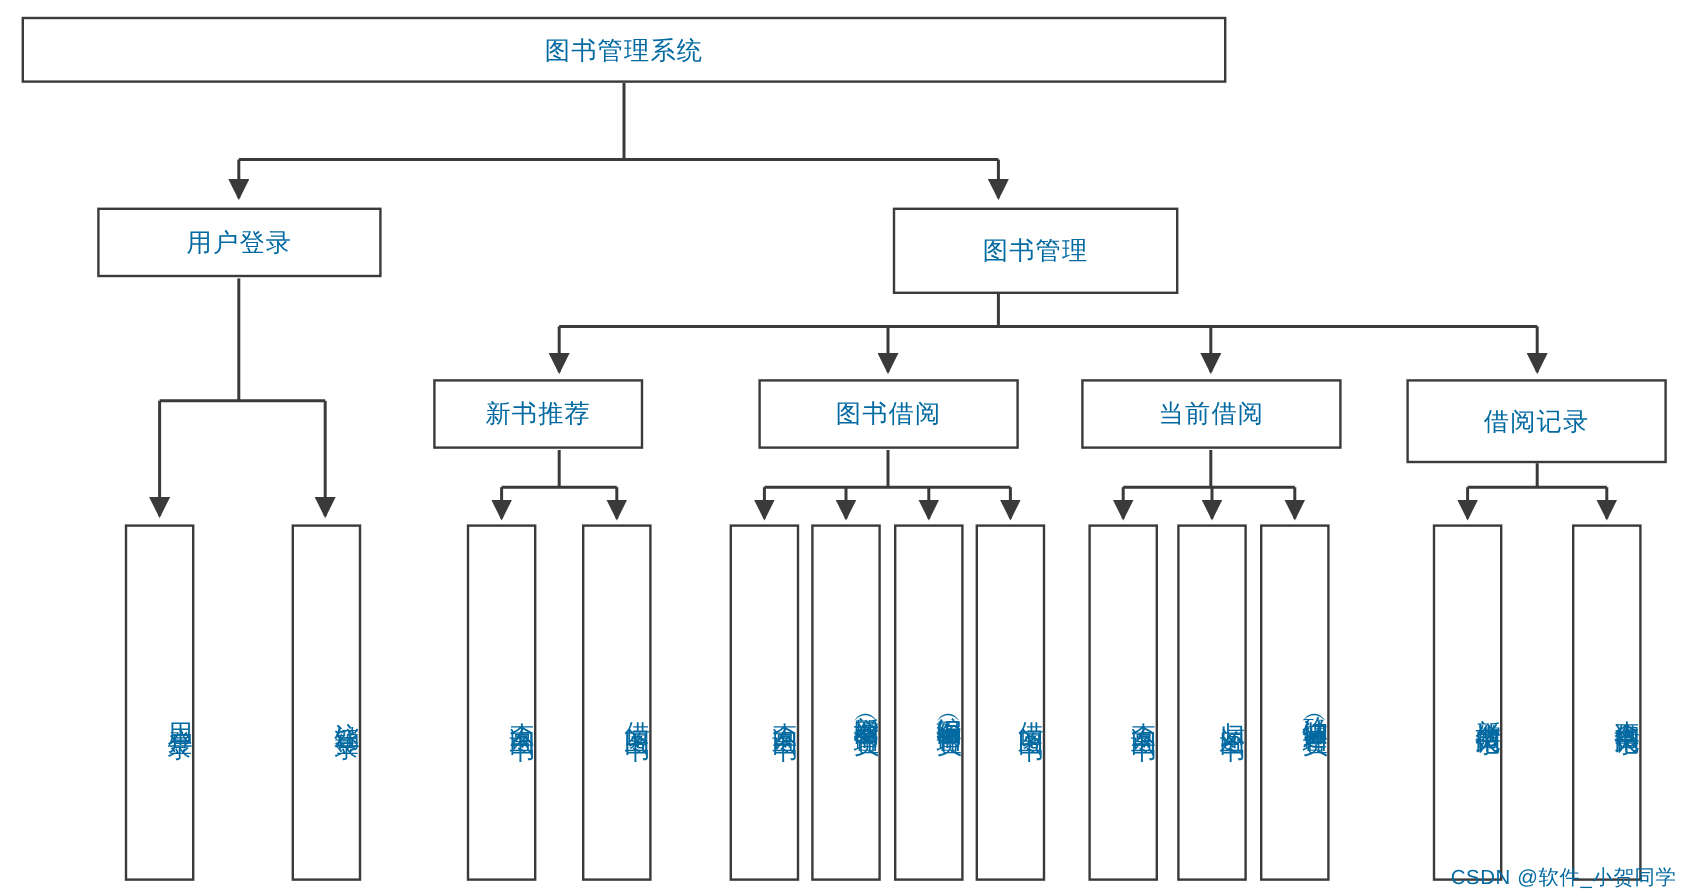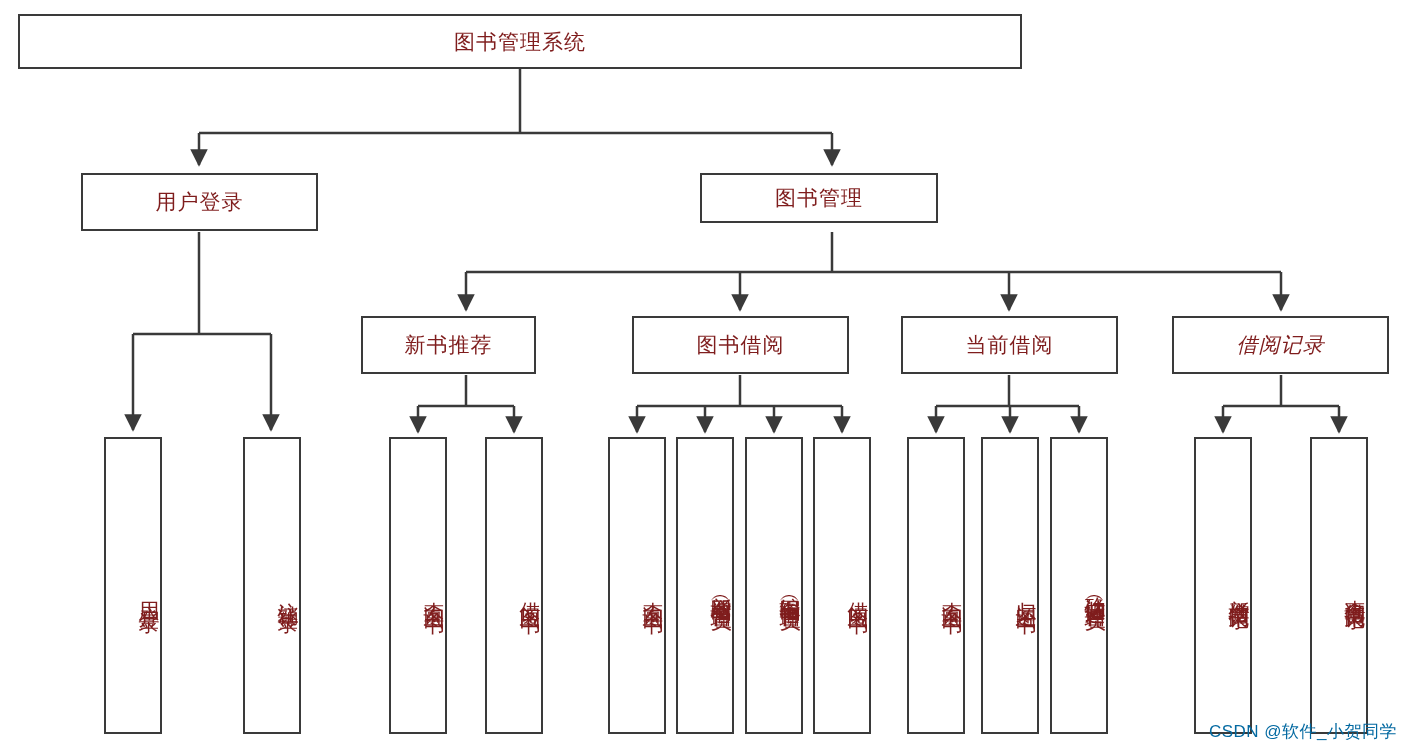--- a/index.html
+++ b/index.html
@@ -25,21 +25,21 @@
     height: 747px;
   }
   .node {
     position: absolute;
     box-sizing: border-box;
     border: 2px solid #3a3a3a;
     background: #ffffff;
     display: flex;
     align-items: center;
     justify-content: center;
-    color: #7f1d1d;
+    color: #0369a1;
   }
   .node-h {
     font-size: 21px;
     letter-spacing: 1px;
     white-space: nowrap;
   }
   .node-v {
     writing-mode: vertical-rl;
     text-orientation: upright;
     font-size: 21px;
@@ -118,34 +118,34 @@
     </g>
   </svg>
 
   <div class="node node-h" style="left:18px; top:14px; width:1004px; height:55px;">
     <span>图书管理系统</span>
   </div>
 
   <div class="node node-h" style="left:81px; top:173px; width:237px; height:58px;">
     <span>用户登录</span>
   </div>
-  <div class="node node-h" style="left:700px; top:173px; width:238px; height:50px;">
+  <div class="node node-h" style="left:744px; top:173px; width:238px; height:72px;">
     <span>图书管理</span>
   </div>
 
   <div class="node node-h" style="left:361px; top:316px; width:175px; height:58px;">
     <span>新书推荐</span>
   </div>
   <div class="node node-h" style="left:632px; top:316px; width:217px; height:58px;">
     <span>图书借阅</span>
   </div>
   <div class="node node-h" style="left:901px; top:316px; width:217px; height:58px;">
     <span>当前借阅</span>
   </div>
-  <div class="node node-h" style="left:1172px; top:316px; width:217px; height:58px;font-style:italic;">
+  <div class="node node-h" style="left:1172px; top:316px; width:217px; height:70px;">
     <span>借阅记录</span>
   </div>
 
   <div class="node node-v" style="left:104px; top:437px; width:58px; height:297px;">
     <span>用户登录</span>
   </div>
   <div class="node node-v" style="left:243px; top:437px; width:58px; height:297px;">
     <span>注销登录</span>
   </div>
 

